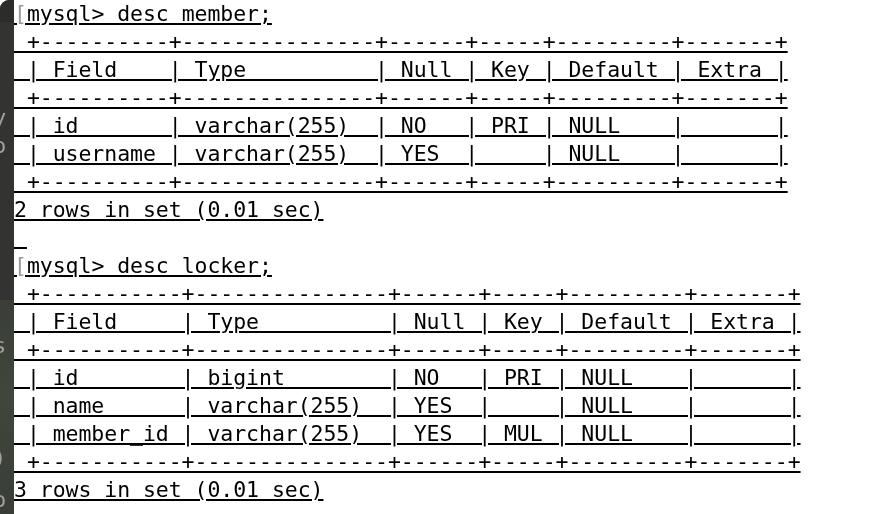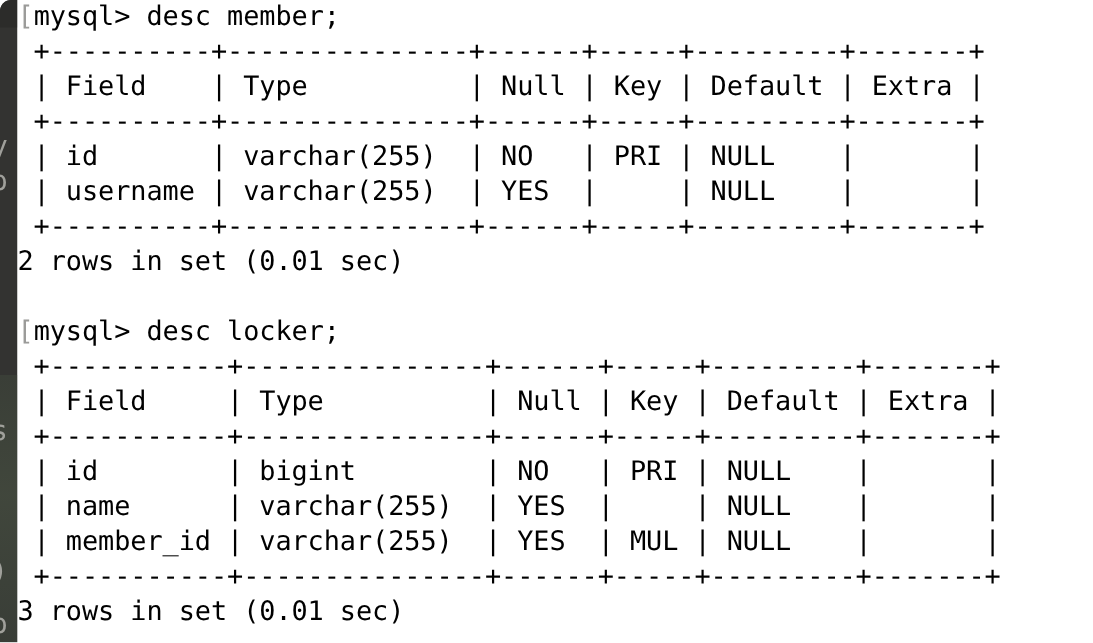--- a/index.html
+++ b/index.html
@@ -71,20 +71,21 @@
     line-height: 28px;
     letter-spacing: -0.05px;
     color: #000000;
     white-space: pre;
     -webkit-font-smoothing: none;
   }
   #console .line {
     display: block;
     height: 28px;
     white-space: pre;
+    text-decoration: underline;
   }
   #console .line.blank {
     height: 28px;
   }
   
   .clip-edge {
     color: #9b9b99;
   }
 </style>
 </head>

